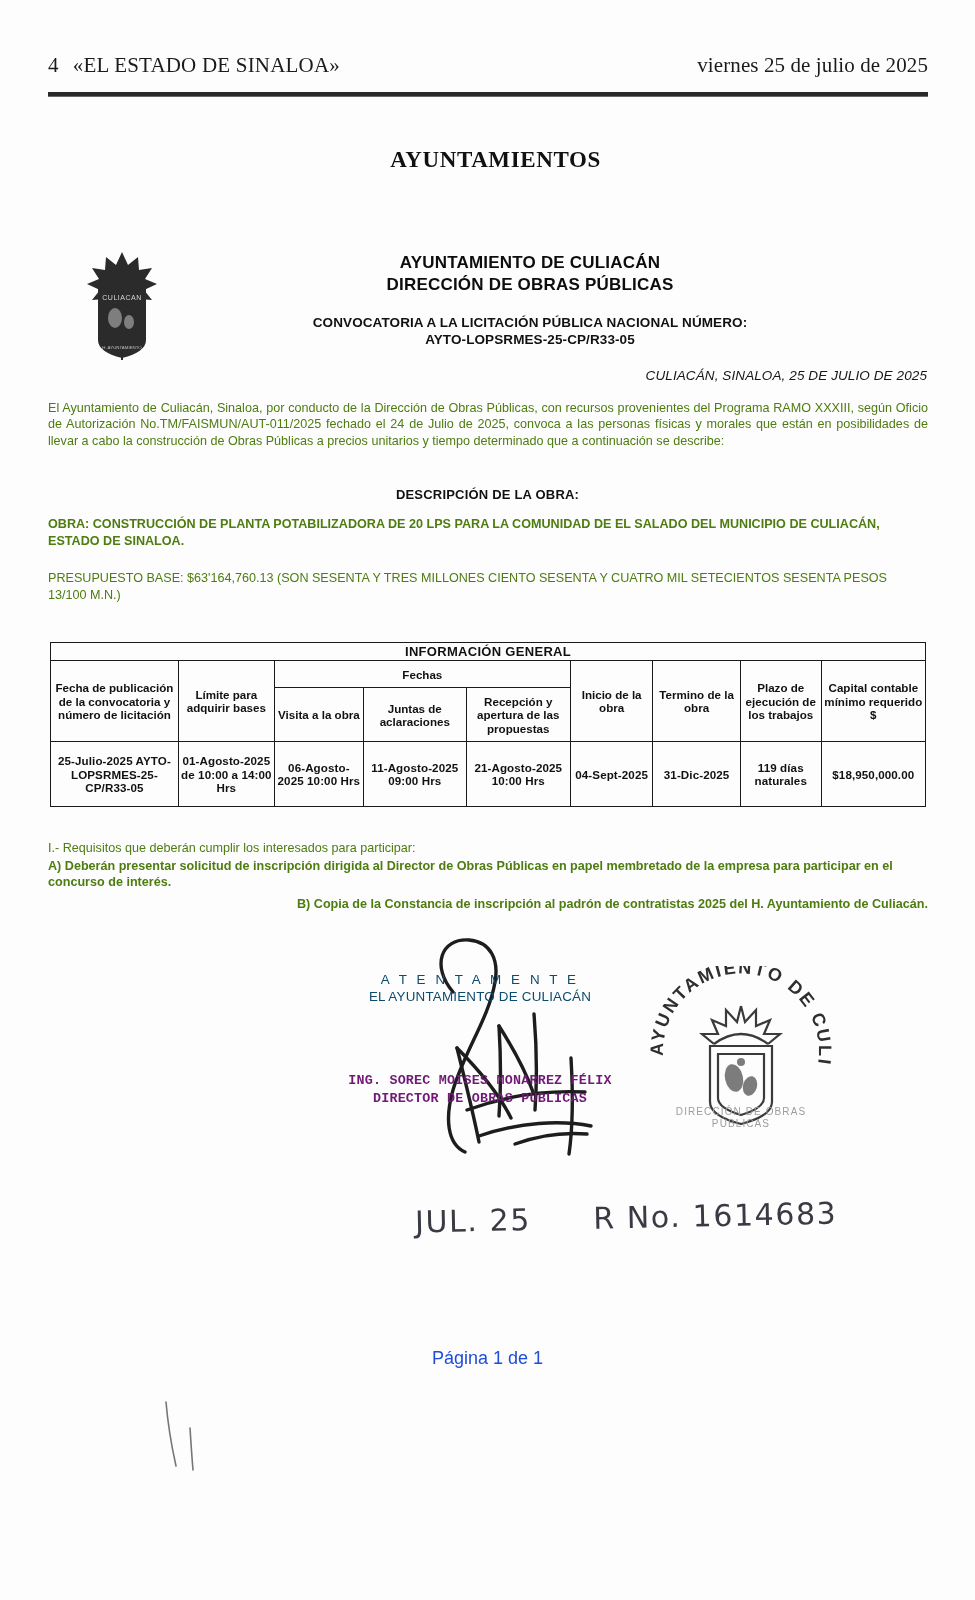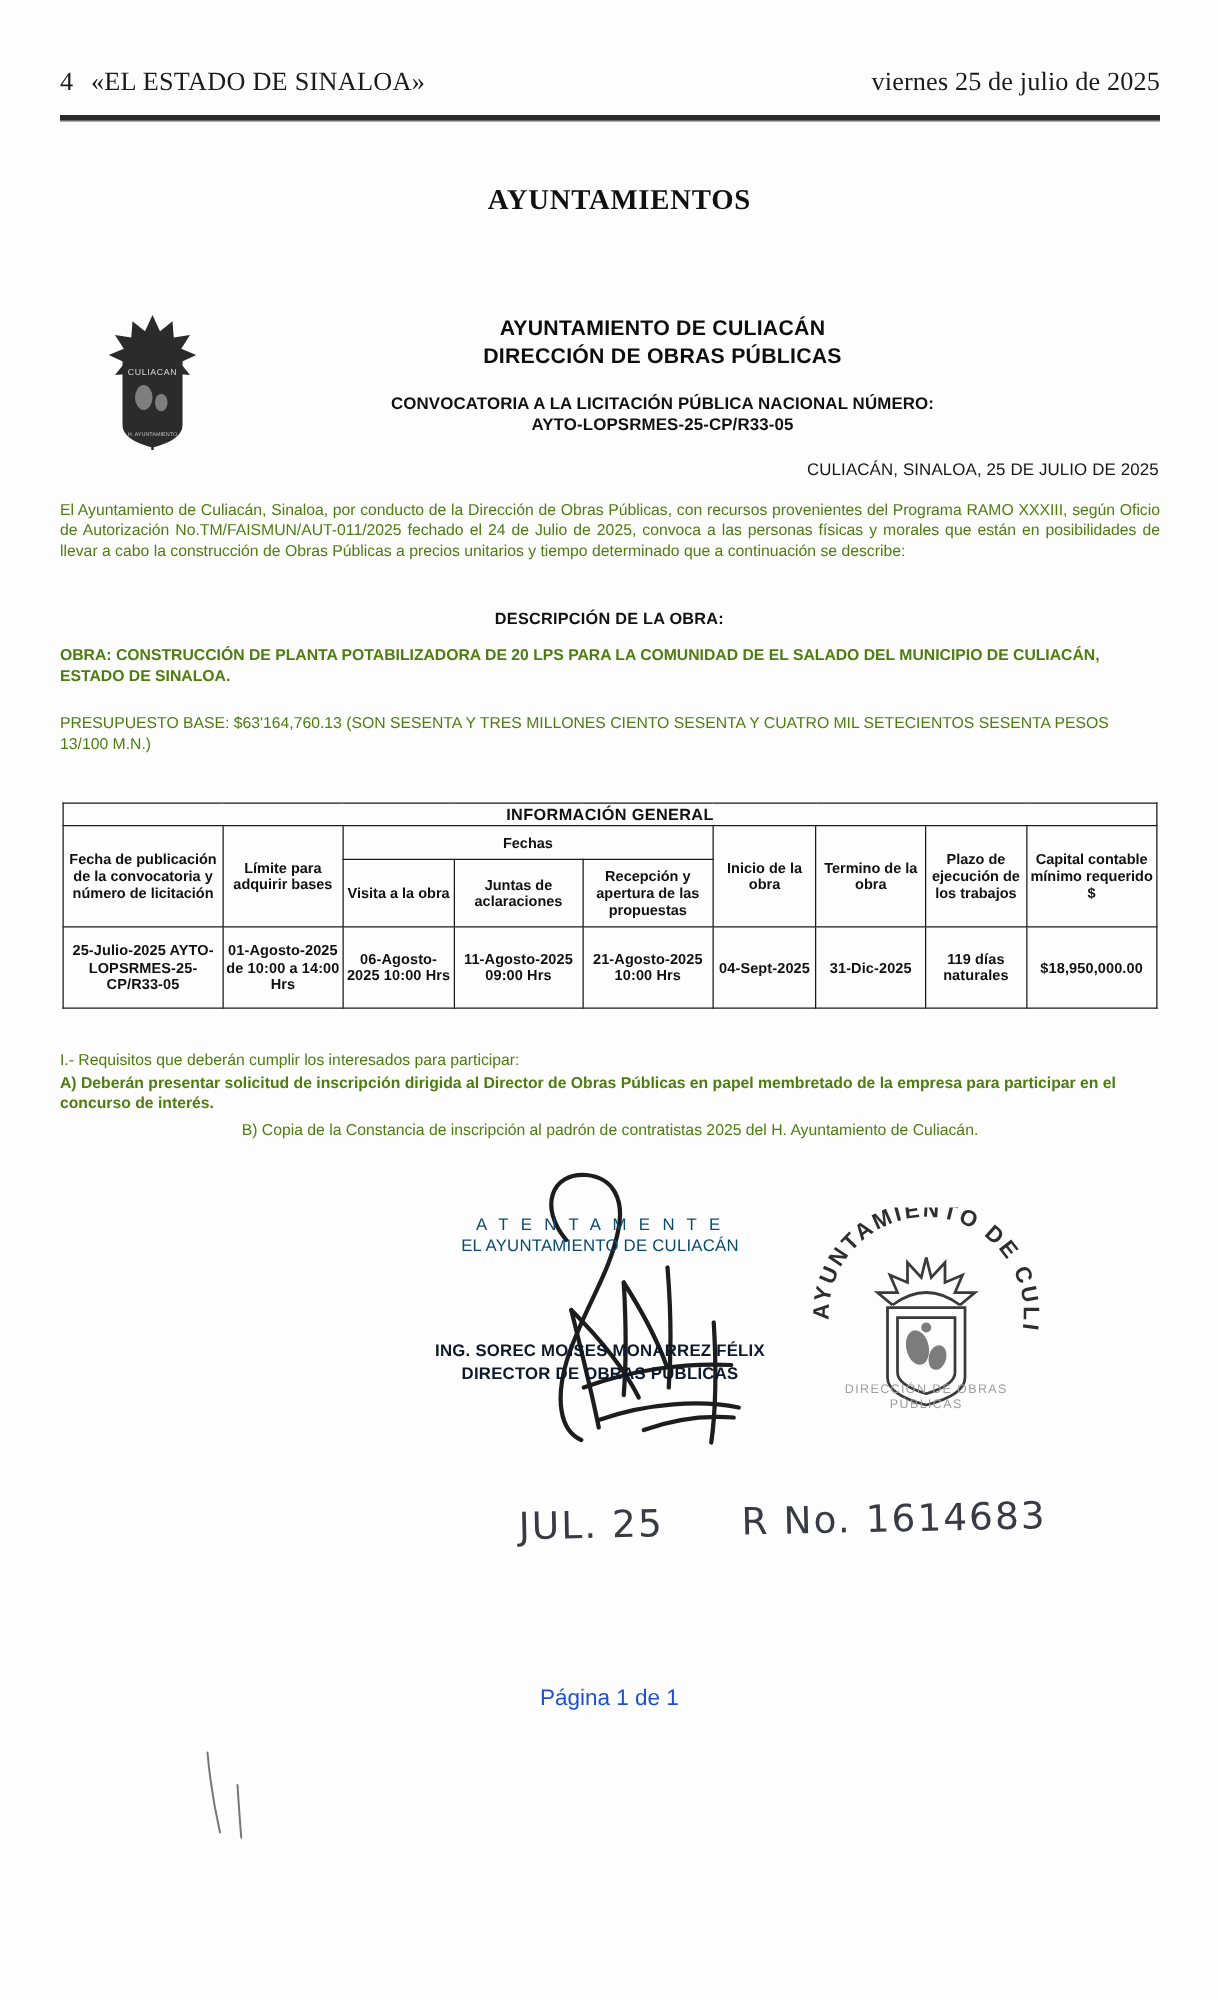--- a/index.html
+++ b/index.html
@@ -104,20 +104,21 @@
     letter-spacing: 0.1px;
   }
 
   .place-date {
     position: absolute;
     right: 48px;
     top: 368px;
     font-size: 13.5px;
     letter-spacing: 0.1px;
     color: #161616;
+    font-style: italic;
   }
 
   
   .body-text {
     position: absolute;
     left: 48px;
     width: 880px;
     font-size: 12.6px;
     line-height: 16.4px;
     text-align: justify;
@@ -175,21 +176,21 @@
   }
   table.info .sub {
     height: 54px;
   }
   .nowrapcell { white-space: nowrap; }
 
   
   .p-anticipo { top: 800px; }
   .p-req { top: 840px; text-align: left;}
   .p-a { top: 858px; font-weight: bold; text-align: left; }
-  .p-b { top: 896px; font-weight: normal; text-align: center;}
+  .p-b { top: 896px; font-weight: bold; text-align: right;}
 
   
   .sig-block {
     position: absolute;
     left: 280px;
     top: 972px;
     width: 400px;
     text-align: center;
     font-size: 13.4px;
     color: #0c4a6e;
@@ -204,21 +205,22 @@
   .sig-name {
     position: absolute;
     left: 280px;
     top: 1072px;
     width: 400px;
     text-align: center;
     font-size: 13.4px;
     font-weight: bold;
     letter-spacing: 0.2px;
     line-height: 18px;
-    color: #0f172a;
+    color: #701a75;
+    font-family: Liberation Mono, monospace;
   }
   .scribble {
     position: absolute;
     left: 395px;
     top: 930px;
     width: 230px;
     height: 240px;
     pointer-events: none;
   }
 

